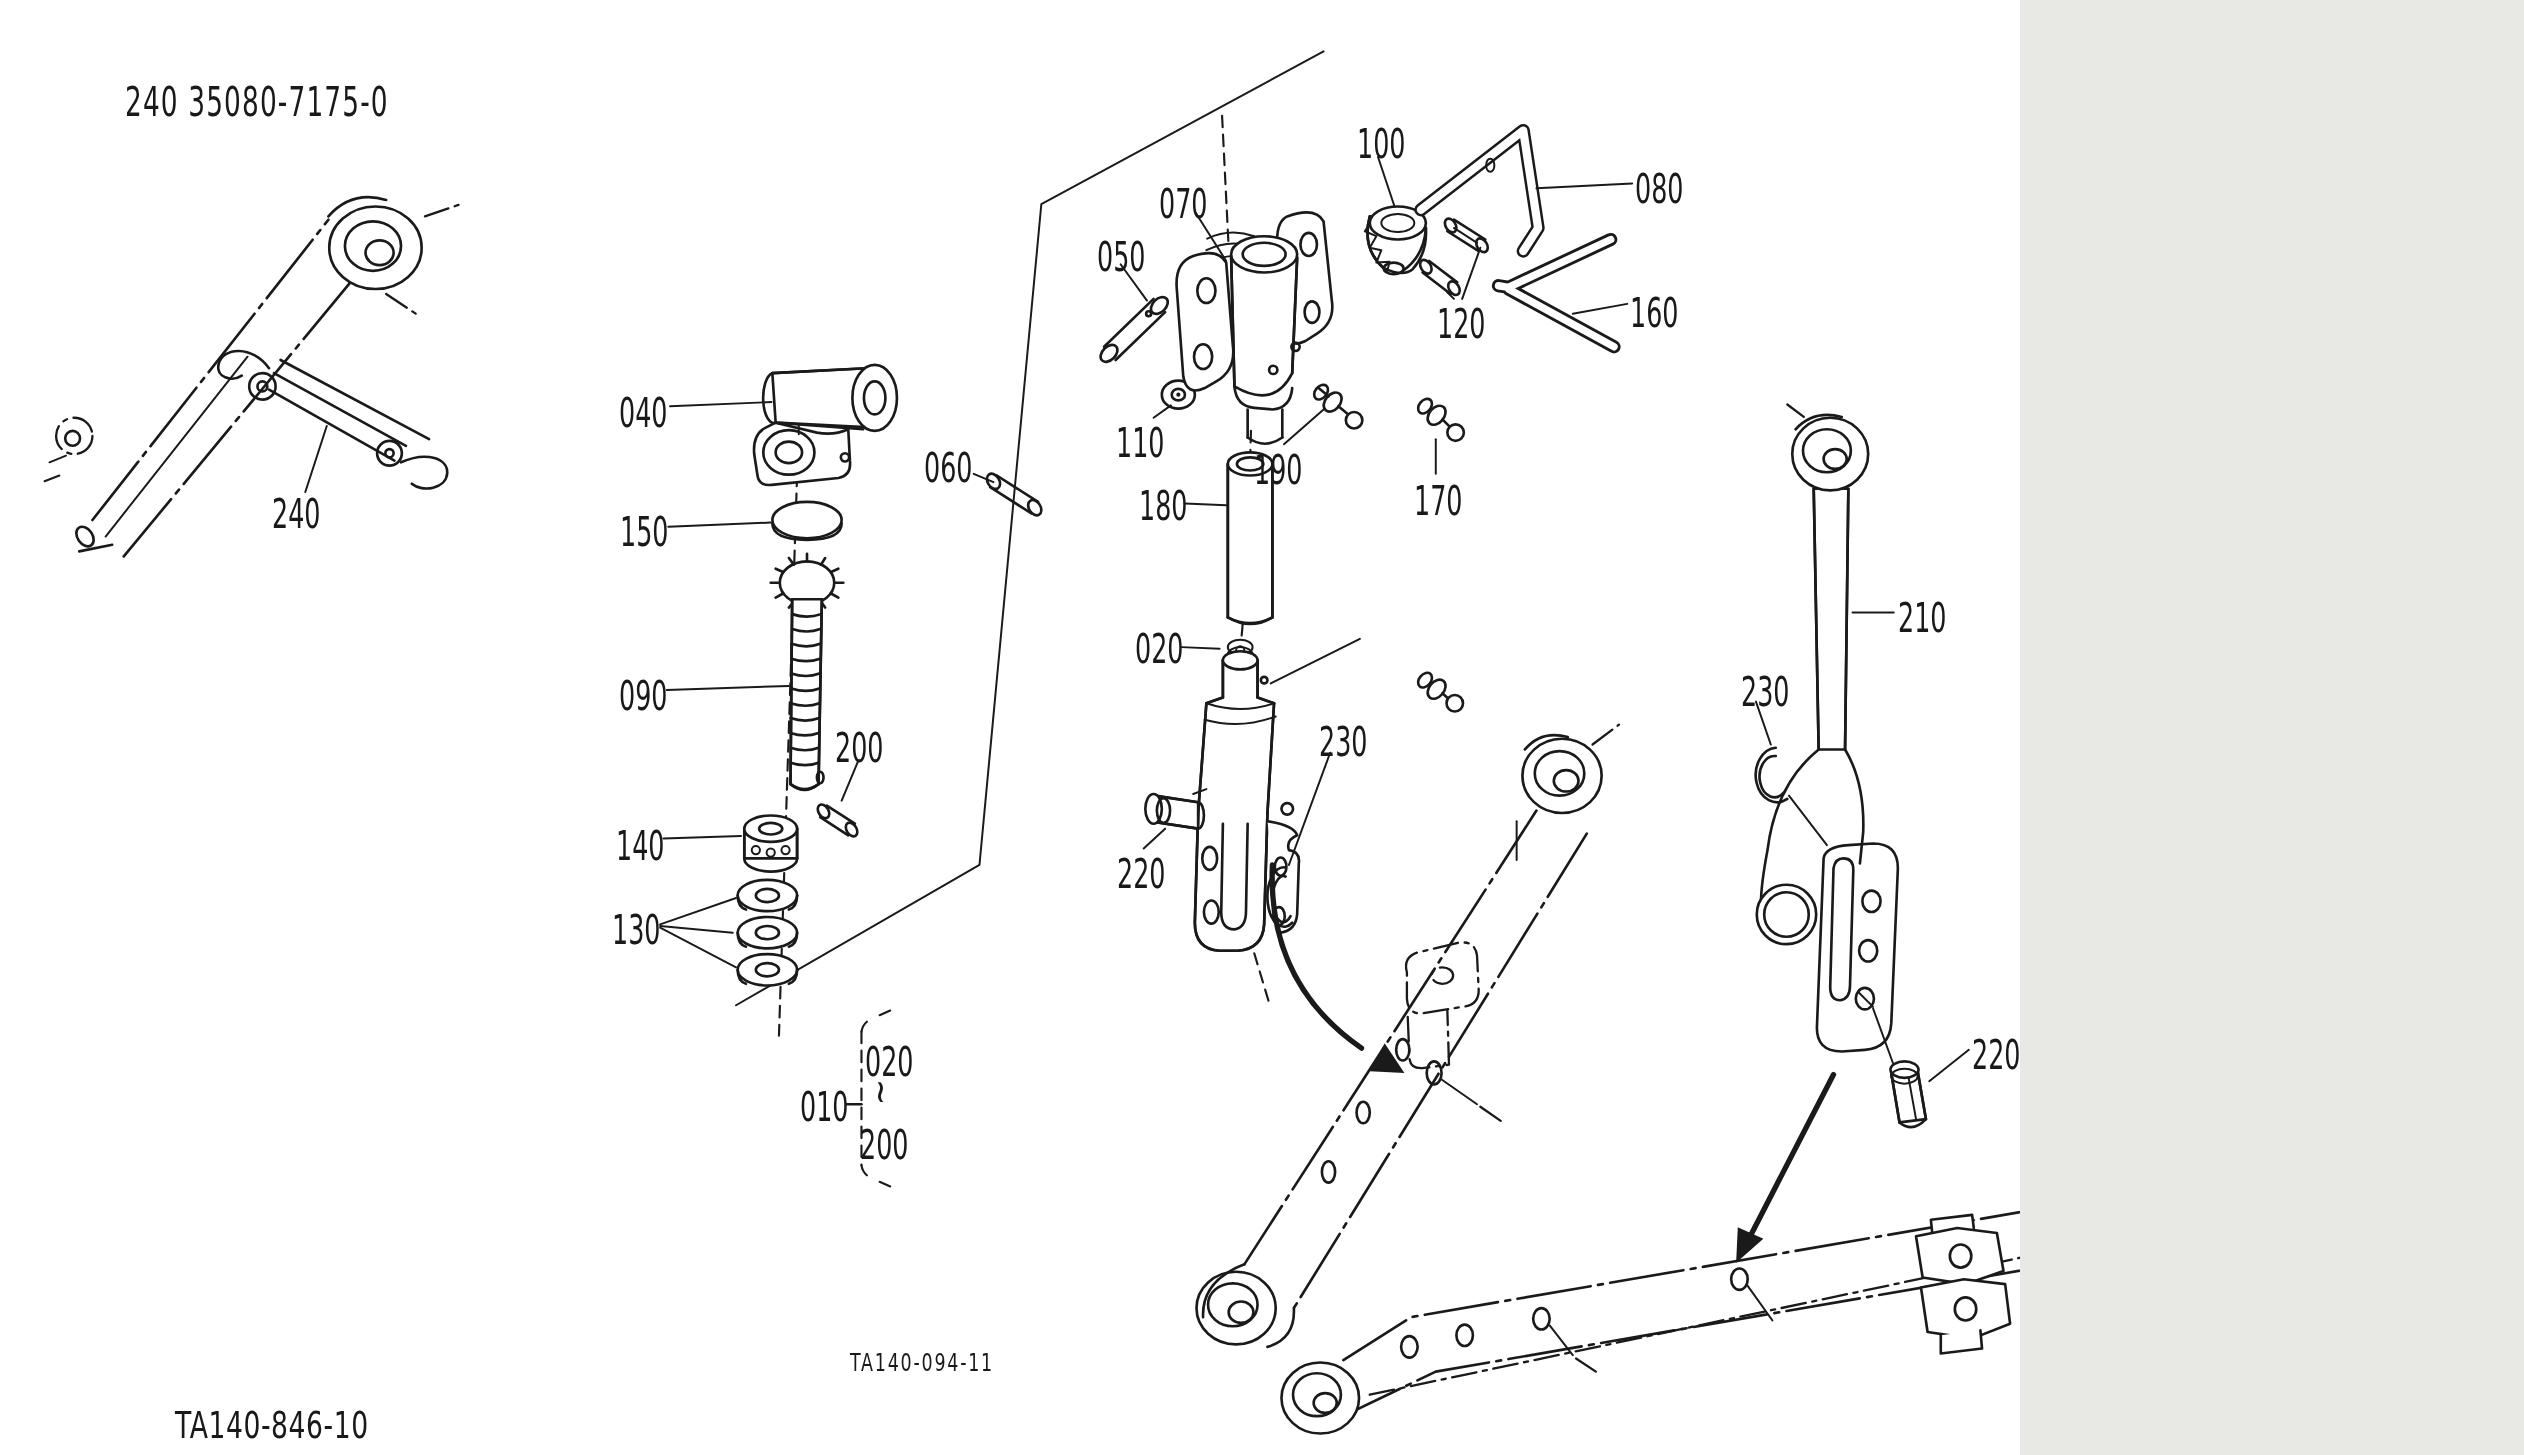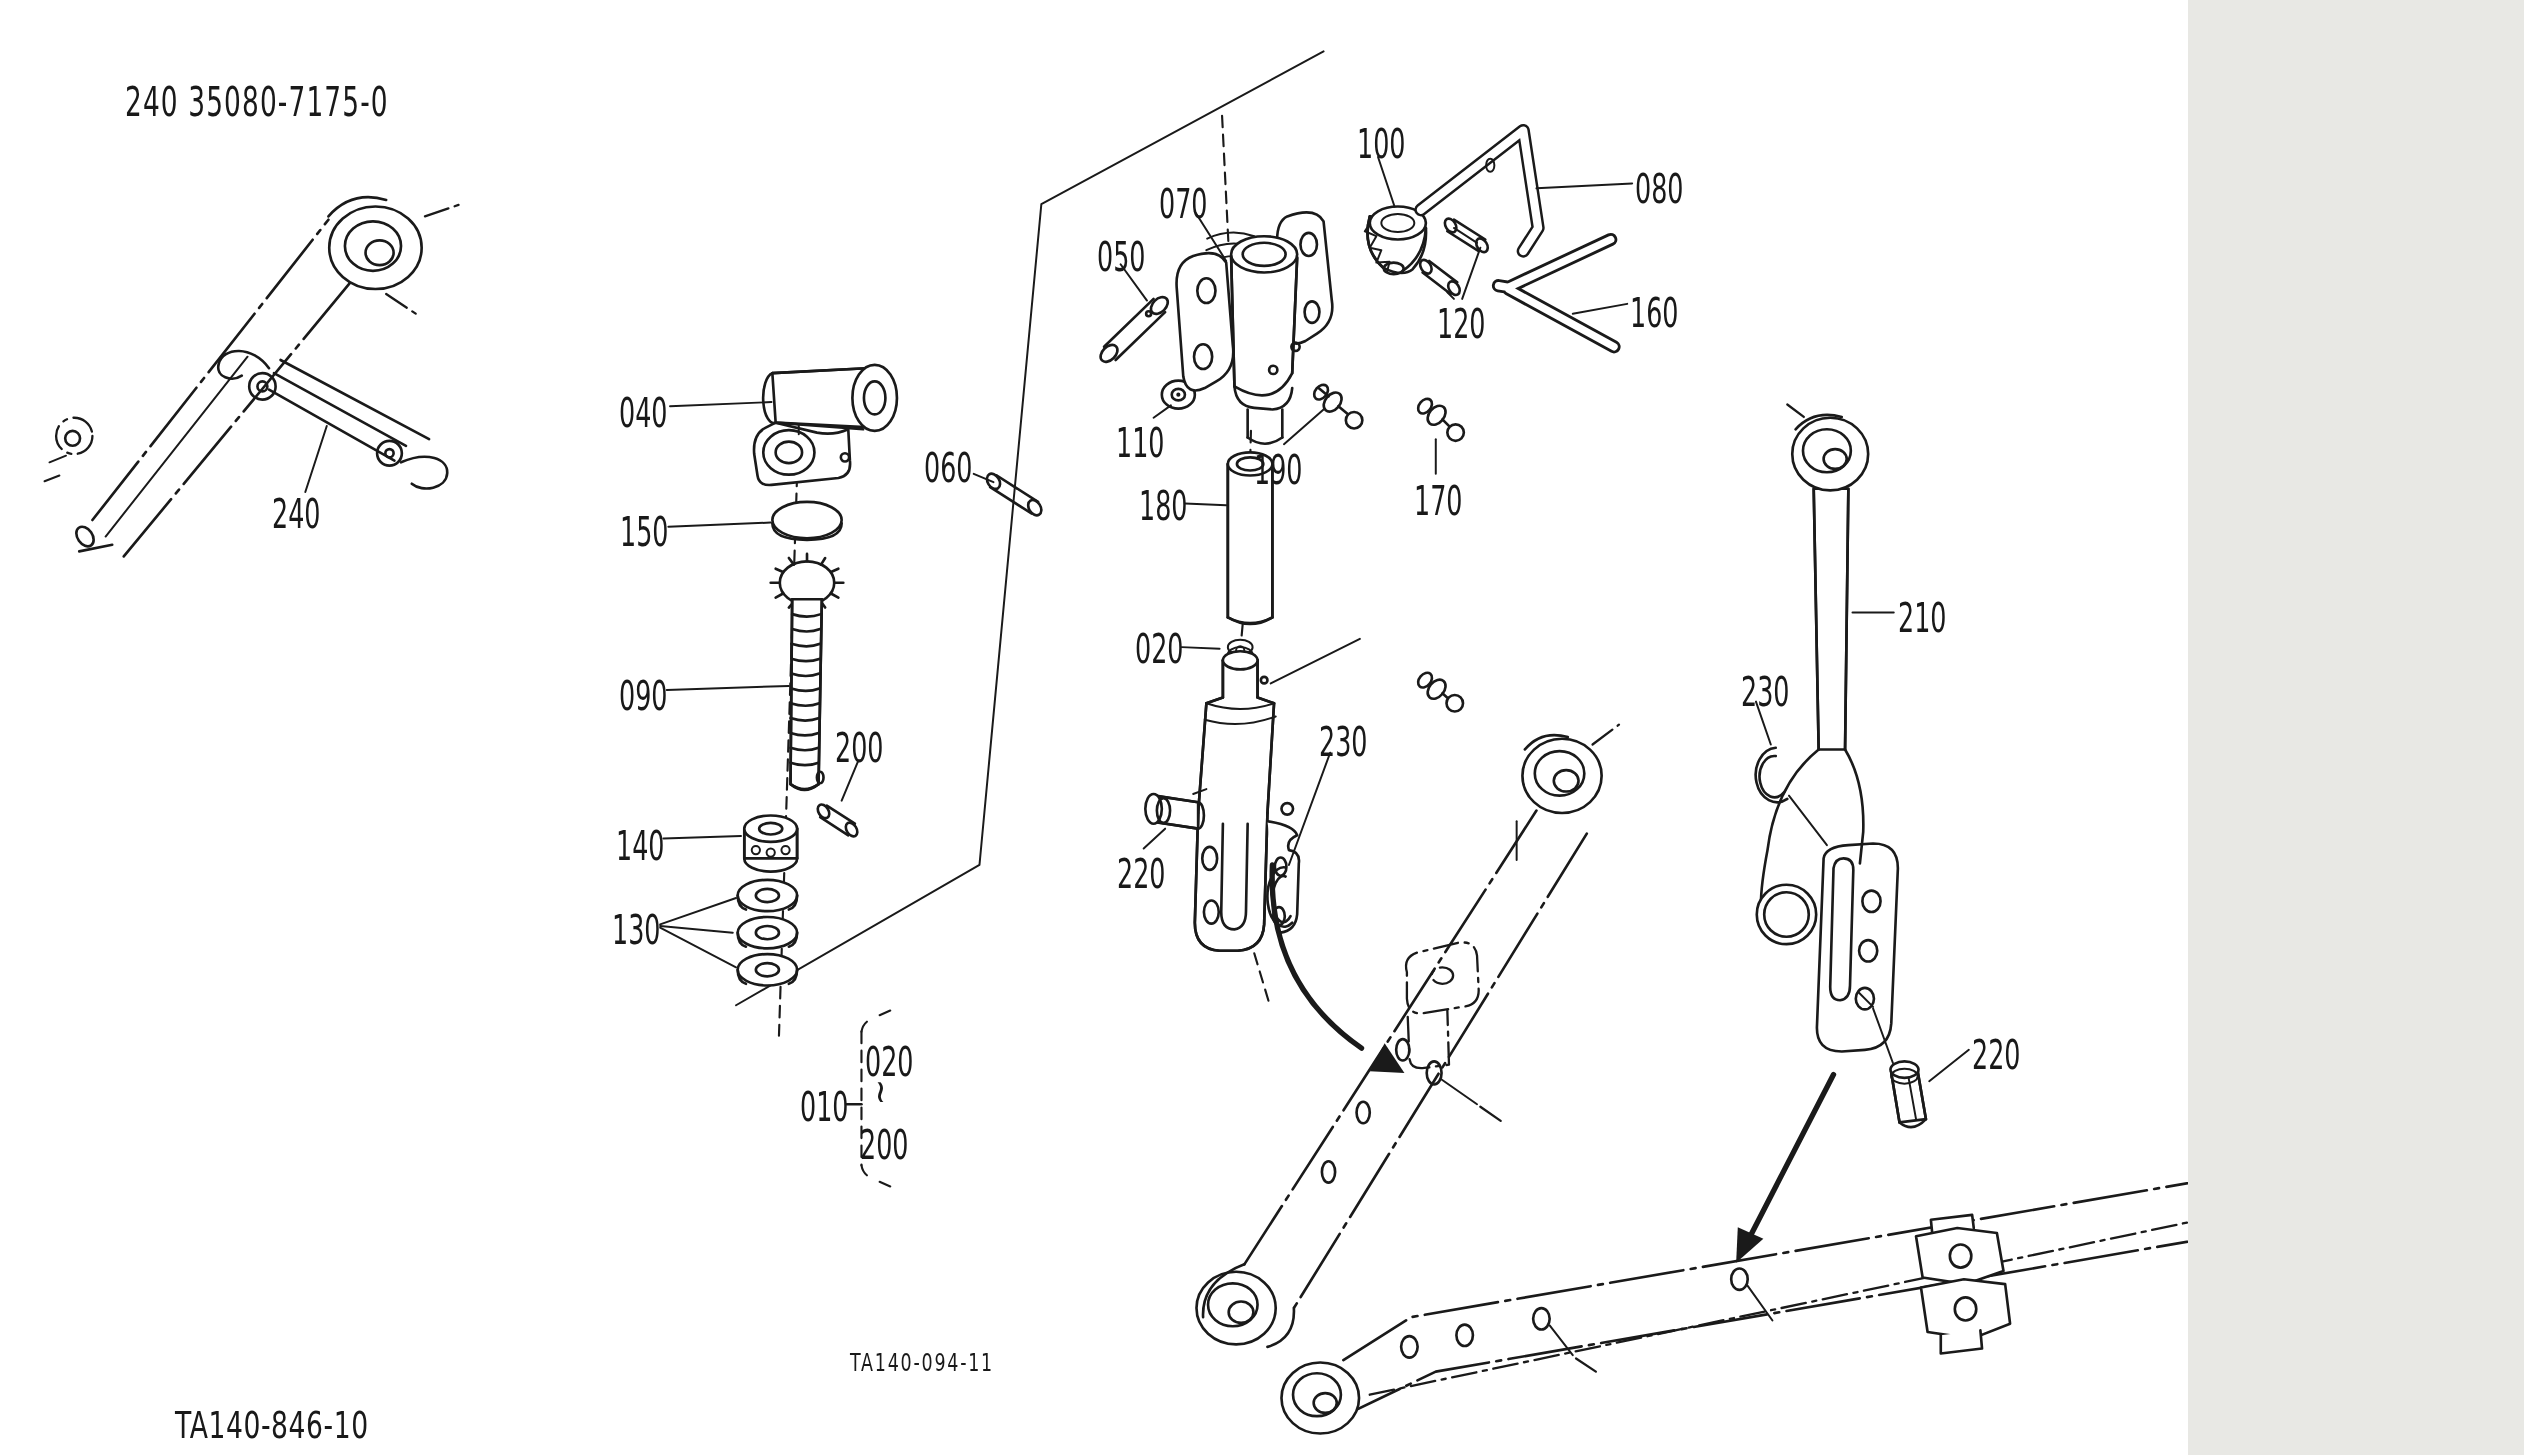--- a/index.html
+++ b/index.html
@@ -1,16 +1,16 @@
 <!DOCTYPE html>
 <html style="font-size:13.2px"><head>
 <meta charset="utf-8">
 <style>
   html,body{margin:0;padding:0;background:#e8e8e4;}
-  .page{position:relative;width:2188px;height:1456px;background:#ffffff;overflow:hidden;
+  .page{position:relative;width:2020px;height:1456px;background:#ffffff;overflow:hidden;
         font-family:"DejaVu Sans",sans-serif;color:#191919;}
   svg{position:absolute;left:0;top:0;}
   svg *{stroke:#1a1a1a;stroke-width:3.2;fill:none;stroke-linecap:round;stroke-linejoin:round;}
   .fw{fill:#ffffff;}
   .blk{fill:#1a1a1a;stroke:none;}
   .thin{stroke-width:2.4;}
   .thick{stroke-width:6.5;}
   .t16{stroke-width:16;}
   .w10{stroke:#ffffff;stroke-width:10;}
   .w9{stroke:#ffffff;stroke-width:9;}

